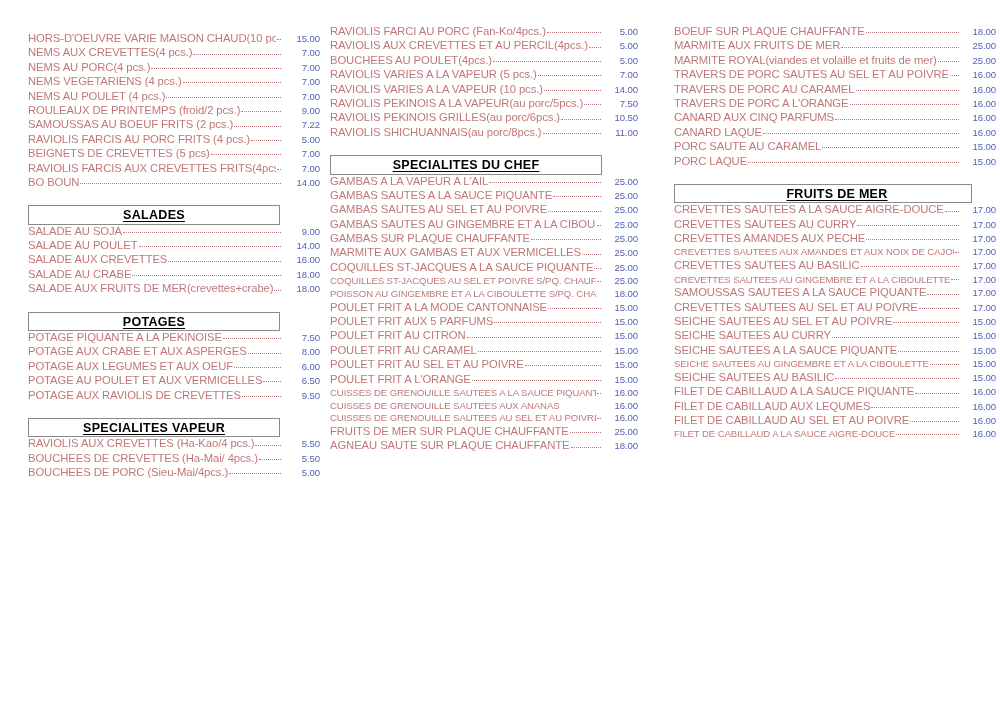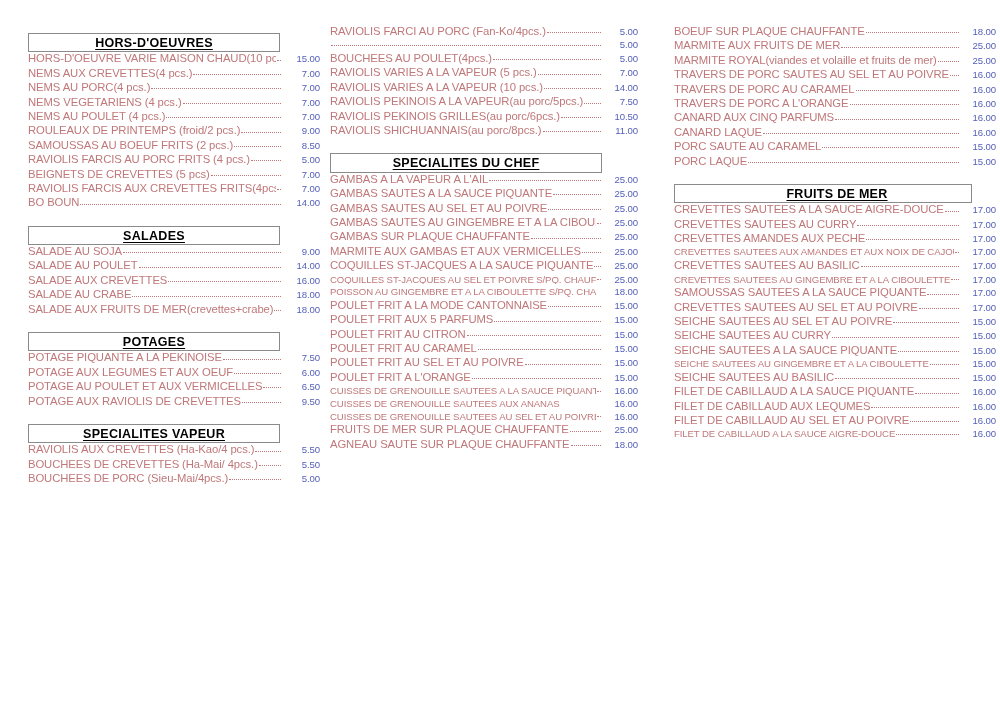--- a/index.html
+++ b/index.html
@@ -103,21 +103,20 @@
   .spacer-md { height: 14px; }
 </style>
 </head>
 <body>
 
 <div class="menu-page">
   <div class="columns" id="columns-root">
       <div class="column col-1">
         <div>
           <div class="spacer-sm"></div>
-          <div class="section-header"><span class="ul">HORS-D'OEUVRES</span></div>
           <div class="items">
             <div class="item-row">
               <span class="item-name">HORS-D'OEUVRE VARIE MAISON CHAUD(10 pcs.)</span>
               <span class="leader"></span>
               <span class="item-price">15.00</span>
             </div>
             <div class="item-row">
               <span class="item-name">NEMS AUX CREVETTES(4 pcs.)</span>
               <span class="leader"></span>
               <span class="item-price">7.00</span>
@@ -138,21 +137,21 @@
               <span class="item-price">7.00</span>
             </div>
             <div class="item-row">
               <span class="item-name">ROULEAUX DE PRINTEMPS (froid/2 pcs.)</span>
               <span class="leader"></span>
               <span class="item-price">9.00</span>
             </div>
             <div class="item-row">
               <span class="item-name">SAMOUSSAS AU BOEUF FRITS (2 pcs.)</span>
               <span class="leader"></span>
-              <span class="item-price">8.50</span>
+              <span class="item-price">7.22</span>
             </div>
             <div class="item-row">
               <span class="item-name">RAVIOLIS FARCIS AU PORC FRITS (4 pcs.)</span>
               <span class="leader"></span>
               <span class="item-price">5.00</span>
             </div>
             <div class="item-row">
               <span class="item-name">BEIGNETS DE CREVETTES (5 pcs)</span>
               <span class="leader"></span>
               <span class="item-price">7.00</span>
@@ -203,20 +202,25 @@
         <div>
           <div class="spacer-md"></div>
           <div class="section-header"><span class="ul">POTAGES</span></div>
           <div class="items">
             <div class="item-row">
               <span class="item-name">POTAGE PIQUANTE A LA PEKINOISE</span>
               <span class="leader"></span>
               <span class="item-price">7.50</span>
             </div>
             <div class="item-row">
+              <span class="item-name">POTAGE AUX CRABE ET AUX ASPERGES</span>
+              <span class="leader"></span>
+              <span class="item-price">8.00</span>
+            </div>
+            <div class="item-row">
               <span class="item-name">POTAGE AUX LEGUMES ET AUX OEUF</span>
               <span class="leader"></span>
               <span class="item-price">6.00</span>
             </div>
             <div class="item-row">
               <span class="item-name">POTAGE AU POULET ET AUX VERMICELLES</span>
               <span class="leader"></span>
               <span class="item-price">6.50</span>
             </div>
             <div class="item-row">
@@ -250,20 +254,21 @@
       </div>
       <div class="column col-2">
         <div>
           <div class="items">
             <div class="item-row">
               <span class="item-name">RAVIOLIS FARCI AU PORC (Fan-Ko/4pcs.)</span>
               <span class="leader"></span>
               <span class="item-price">5.00</span>
             </div>
             <div class="item-row">
+              <span class="item-name">RAVIOLIS AUX CREVETTES ET AU PERCIL(4pcs.)</span>
               <span class="leader"></span>
               <span class="item-price">5.00</span>
             </div>
             <div class="item-row">
               <span class="item-name">BOUCHEES AU POULET(4pcs.)</span>
               <span class="leader"></span>
               <span class="item-price">5.00</span>
             </div>
             <div class="item-row">
               <span class="item-name">RAVIOLIS VARIES A LA VAPEUR (5 pcs.)</span>

